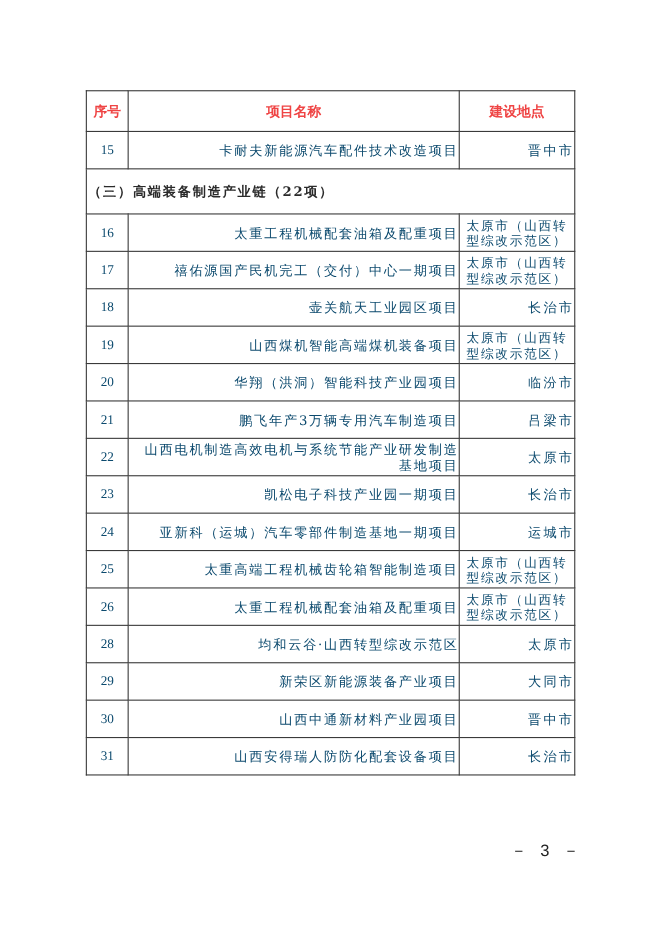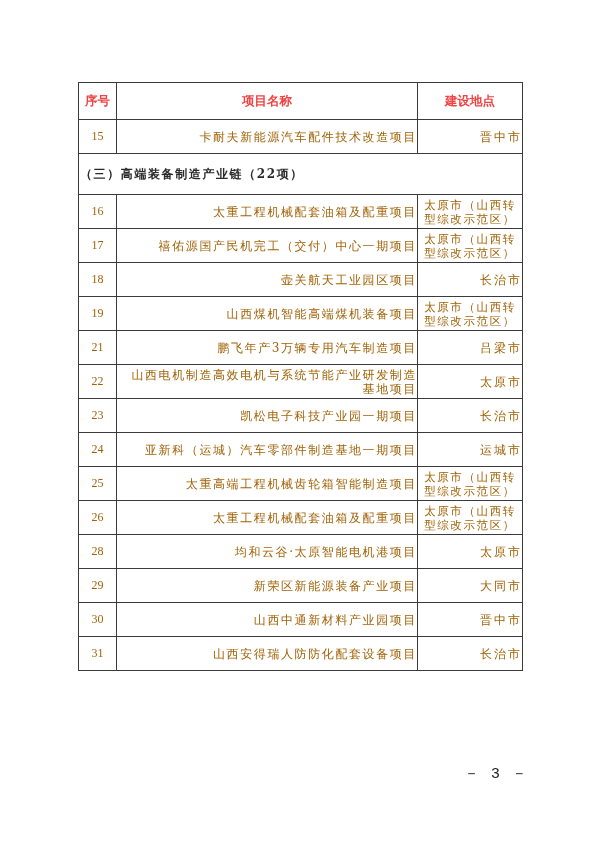--- a/index.html
+++ b/index.html
@@ -1,20 +1,20 @@
 <!DOCTYPE html>
 <html><head>
 <meta charset="utf-8">
 <style>
   html, body { margin: 0; padding: 0; background: #ffffff; }
   body { width: 600px; height: 848px; position: relative; overflow: hidden;
          font-family: "DejaVu Serif", "Liberation Serif", serif; color: #333; }
   .page-table { position: absolute; left: 78px; top: 82px; width: 444px;
                 border-collapse: collapse; table-layout: fixed; }
-  .page-table td, .page-table th { border: 1px solid #3a3a3a; padding: 0; font-size: 12px; color: #a16207; }
+  .page-table td, .page-table th { border: 1px solid #3a3a3a; padding: 0; font-size: 12px; color: #0c4a6e; }
   .page-table th { height: 36px; font-weight: bold; font-family: "DejaVu Sans", "Liberation Sans", sans-serif; font-size: 12.5px; color: #ef4444; text-align: center; }
   col.c1 { width: 38px; } col.c2 { width: 301px; } col.c3 { width: 105px; }
   tr.data td { height: 33px; }
   td.seq { text-align: center; font-family: "Liberation Serif", serif; font-size: 12px; }
   td.name { text-align: right; padding-left: 5px; letter-spacing: 1.6px; line-height: 14px; }
   td.loc { text-align: right; letter-spacing: 2px; line-height: 14px; }
   td.loc.multi { text-align: center; font-size: 11.5px; letter-spacing: 1.6px; }
   tr.section td { height: 40px; padding-left: 1px; font-weight: bold; letter-spacing: 1.6px; font-size: 12px; color: #2a2a2a; }
   .page-num { position: absolute; left: 464px; top: 764px; font-family: "Liberation Sans", sans-serif; font-size: 15px; color: #222; letter-spacing: 4px; }
 </style>
@@ -59,20 +59,25 @@
         <td class="seq">18</td>
         <td class="name">壶关航天工业园区项目</td>
         <td class="loc">长治市</td>
       </tr>
       <tr class="data">
         <td class="seq">19</td>
         <td class="name">山西煤机智能高端煤机装备项目</td>
         <td class="loc multi">太原市（山西转型综改示范区）</td>
       </tr>
       <tr class="data">
+        <td class="seq">20</td>
+        <td class="name">华翔（洪洞）智能科技产业园项目</td>
+        <td class="loc">临汾市</td>
+      </tr>
+      <tr class="data">
         <td class="seq">21</td>
         <td class="name">鹏飞年产3万辆专用汽车制造项目</td>
         <td class="loc">吕梁市</td>
       </tr>
       <tr class="data">
         <td class="seq">22</td>
         <td class="name">山西电机制造高效电机与系统节能产业研发制造基地项目</td>
         <td class="loc">太原市</td>
       </tr>
       <tr class="data">
@@ -90,21 +95,21 @@
         <td class="name">太重高端工程机械齿轮箱智能制造项目</td>
         <td class="loc multi">太原市（山西转型综改示范区）</td>
       </tr>
       <tr class="data">
         <td class="seq">26</td>
         <td class="name">太重工程机械配套油箱及配重项目</td>
         <td class="loc multi">太原市（山西转型综改示范区）</td>
       </tr>
       <tr class="data">
         <td class="seq">28</td>
-        <td class="name">均和云谷·太原智能电机港项目</td>
+        <td class="name">均和云谷·山西转型综改示范区</td>
         <td class="loc">太原市</td>
       </tr>
       <tr class="data">
         <td class="seq">29</td>
         <td class="name">新荣区新能源装备产业项目</td>
         <td class="loc">大同市</td>
       </tr>
       <tr class="data">
         <td class="seq">30</td>
         <td class="name">山西中通新材料产业园项目</td>

